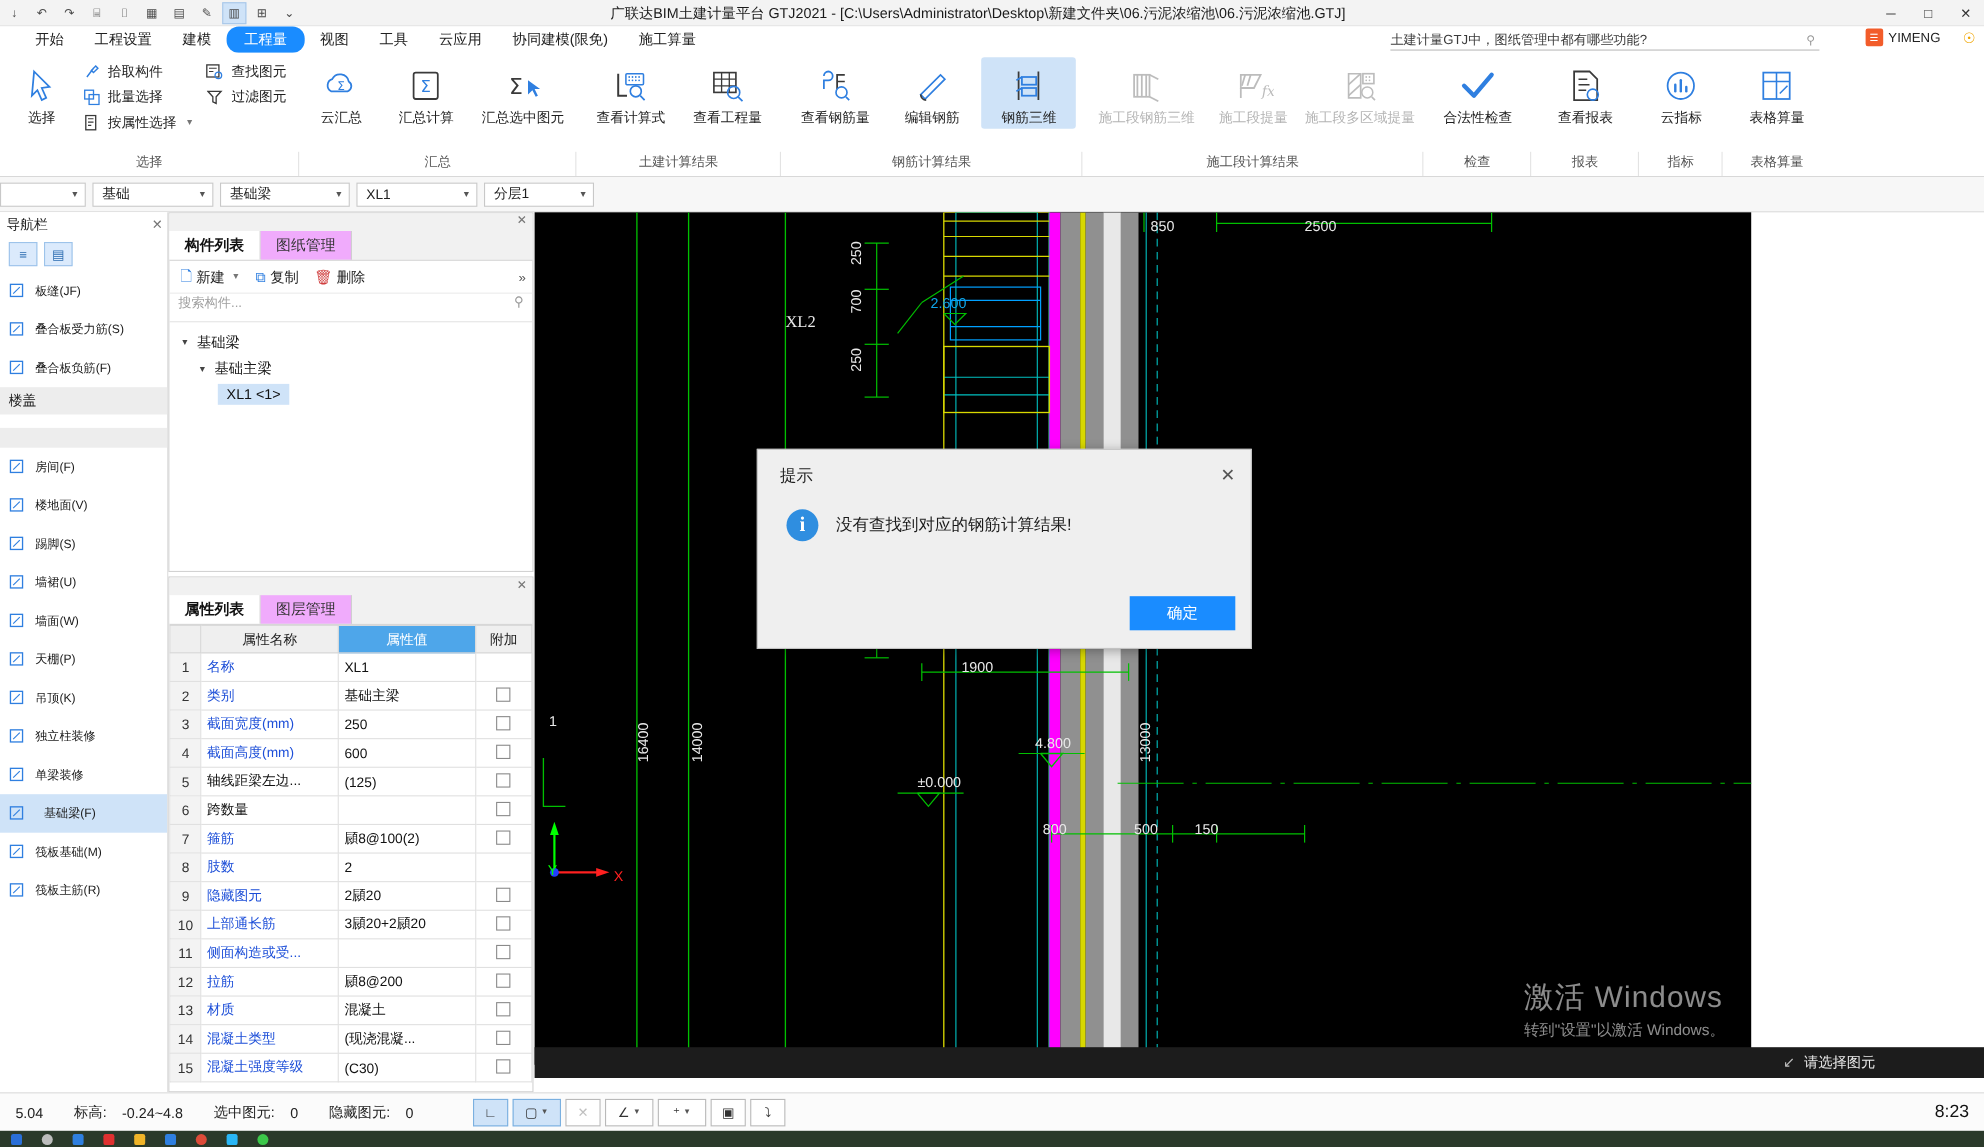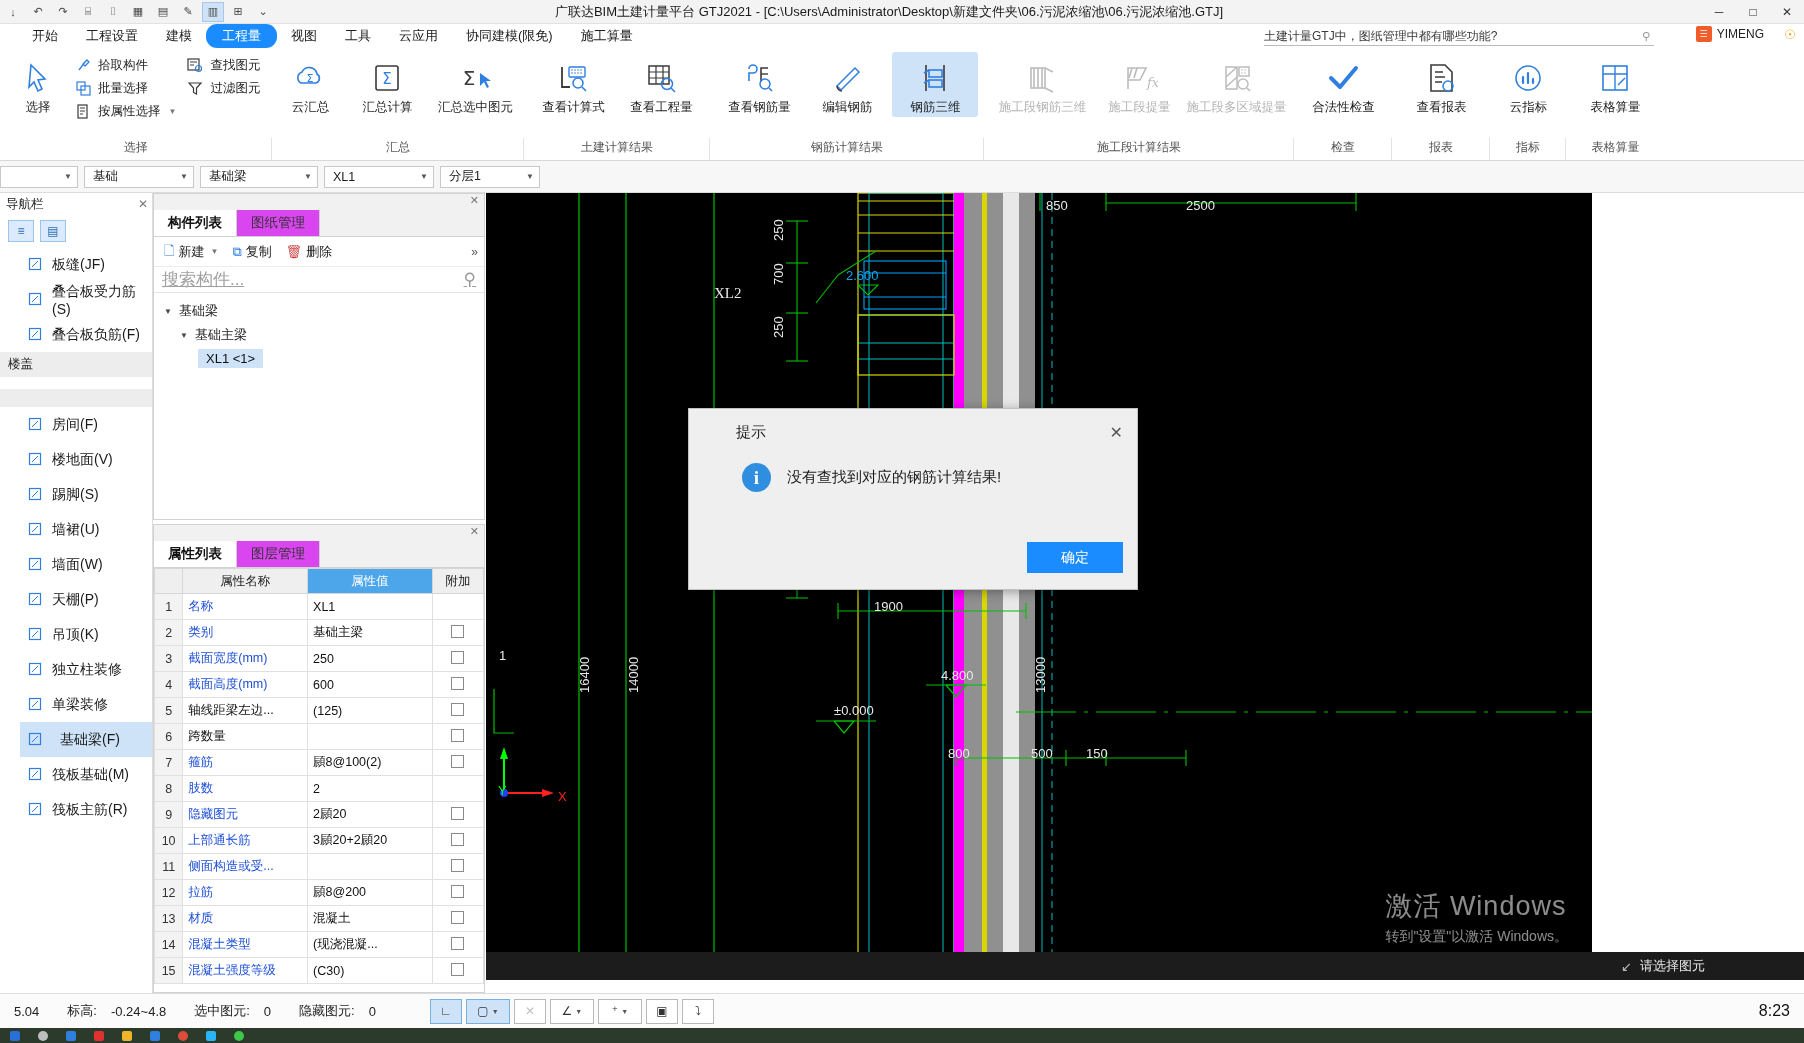--- a/index.html
+++ b/index.html
@@ -114,50 +114,50 @@
     height:22px; display:flex; align-items:center; justify-content:space-between;
     padding:0 4px 0 6px; font-size:12.5px; color:#222; background:#fff;
   }
   .nav-close { font-size:12px; color:#777; }
   .view-toggle { display:flex; gap:6px; padding:5px 8px; }
   .vt-btn { width:26px; height:22px; border:1px solid #9dc3ea; background:#dbeafc;
      display:flex; align-items:center; justify-content:center; font-size:12px; color:#2b6cb0;}
   .nav-group { font-size:12.5px; color:#222; padding:4px 8px; background:#ededed; }
   .nav-row {
     display:flex; align-items:center; gap:8px; height:35px; padding:0 8px;
-    font-size:14px; color:#1a1a1a; cursor:default;margin-left:20px;
+    font-size:11px; color:#1a1a1a; cursor:default;
   }
   .nav-row.sel { background:#cfe3f8;gap:16px; }
   .nav-row .ico { width:16px; height:16px; flex:none; }
   .nav-spacer { height:18px; background:#ededed; }
   .nav-spacer2 { height:12px; background:#fff; }
 
   
   .comp-panel {
     position:absolute; left:153px; top:193px; width:332px; height:327px;
     background:#fff; border:1px solid #d2d2d2;
   }
   .panel-topbar { height:16px; background:#f1f1f1; position:relative; }
   .panel-topbar .x { position:absolute; right:5px; top:0px; font-size:11px; color:#777; }
   .tabs { display:flex; height:27px; border-bottom:1px solid #d2d2d2; background:#f1f1f1; }
   .tab {
     padding:0 14px; display:flex; align-items:center; font-size:13.5px; color:#333;
-    background:#d946ef; border-right:1px solid #cfcfcf; cursor:default;
+    background:#f0abfc; border-right:1px solid #cfcfcf; cursor:default;
   }
   .tab.active { background:#fff; color:#111; font-weight:bold; }
   .tab-rest { flex:1; background:#f1f1f1; }
   .cmdrow {
     height:30px; display:flex; align-items:center; gap:14px; padding:0 10px;
     font-size:13px; color:#222; border-bottom:1px solid #ececec; position:relative;
   }
   .cmdrow .item { display:flex; align-items:center; gap:4px; cursor:default; }
   .cmd-more { position:absolute; right:6px; font-size:12px; color:#555; }
   .searchbox {
-    height:26px; border-bottom:1px solid #e4e4e4; display:flex; align-items:center;
-    padding:0 8px; font-size:17px; color:#a0a0a0; justify-content:space-between;text-decoration:underline;
+    height:26px; border-bottom:1px solid #e4e4e4; display:flex; 
+    padding:0 8px; font-size:12px; color:#a0a0a0; justify-content:space-between;
   }
   .tree { padding:6px 0 0 10px; font-size:13px; color:#1a1a1a; }
   .tree-node { display:flex; align-items:center; gap:5px; height:24px; }
   .tree-node .tw { font-size:8px; color:#444; width:10px; }
   .tree-leaf { margin-left:34px; background:#cfe3f8; display:inline-block;
     padding:2px 8px; font-size:13px; color:#111; }
 
   
   .prop-panel {
     position:absolute; left:153px; top:524px; width:332px; height:469px;
@@ -185,21 +185,20 @@
     position:absolute; left:486px; top:193px; width:1106px; height:775px;
     background:#000; overflow:hidden;
   }
   .cad { position:absolute; left:0; top:0; width:1318px; height:775px; }
 
   
   .dlg {
     position:absolute; left:688px; top:408px; width:450px; height:182px;
     background:#efefef; border:1px solid #c2c2c2;
     box-shadow:0 2px 10px rgba(0,0,0,.35);
-    padding-left:27px;
   }
   .dlg-title {
     height:46px; display:flex; align-items:center; justify-content:space-between;
     padding:0 14px 0 20px; font-size:15px; color:#222;
   }
   .dlg-x { font-size:16px; color:#555; cursor:default; }
   .dlg-body { display:flex; align-items:center; gap:16px; padding:8px 20px 0 26px; }
   .dlg-ico {
     width:29px; height:29px; border-radius:50%; background:#2f8ee0; color:#fff;
     display:flex; align-items:center; justify-content:center;

